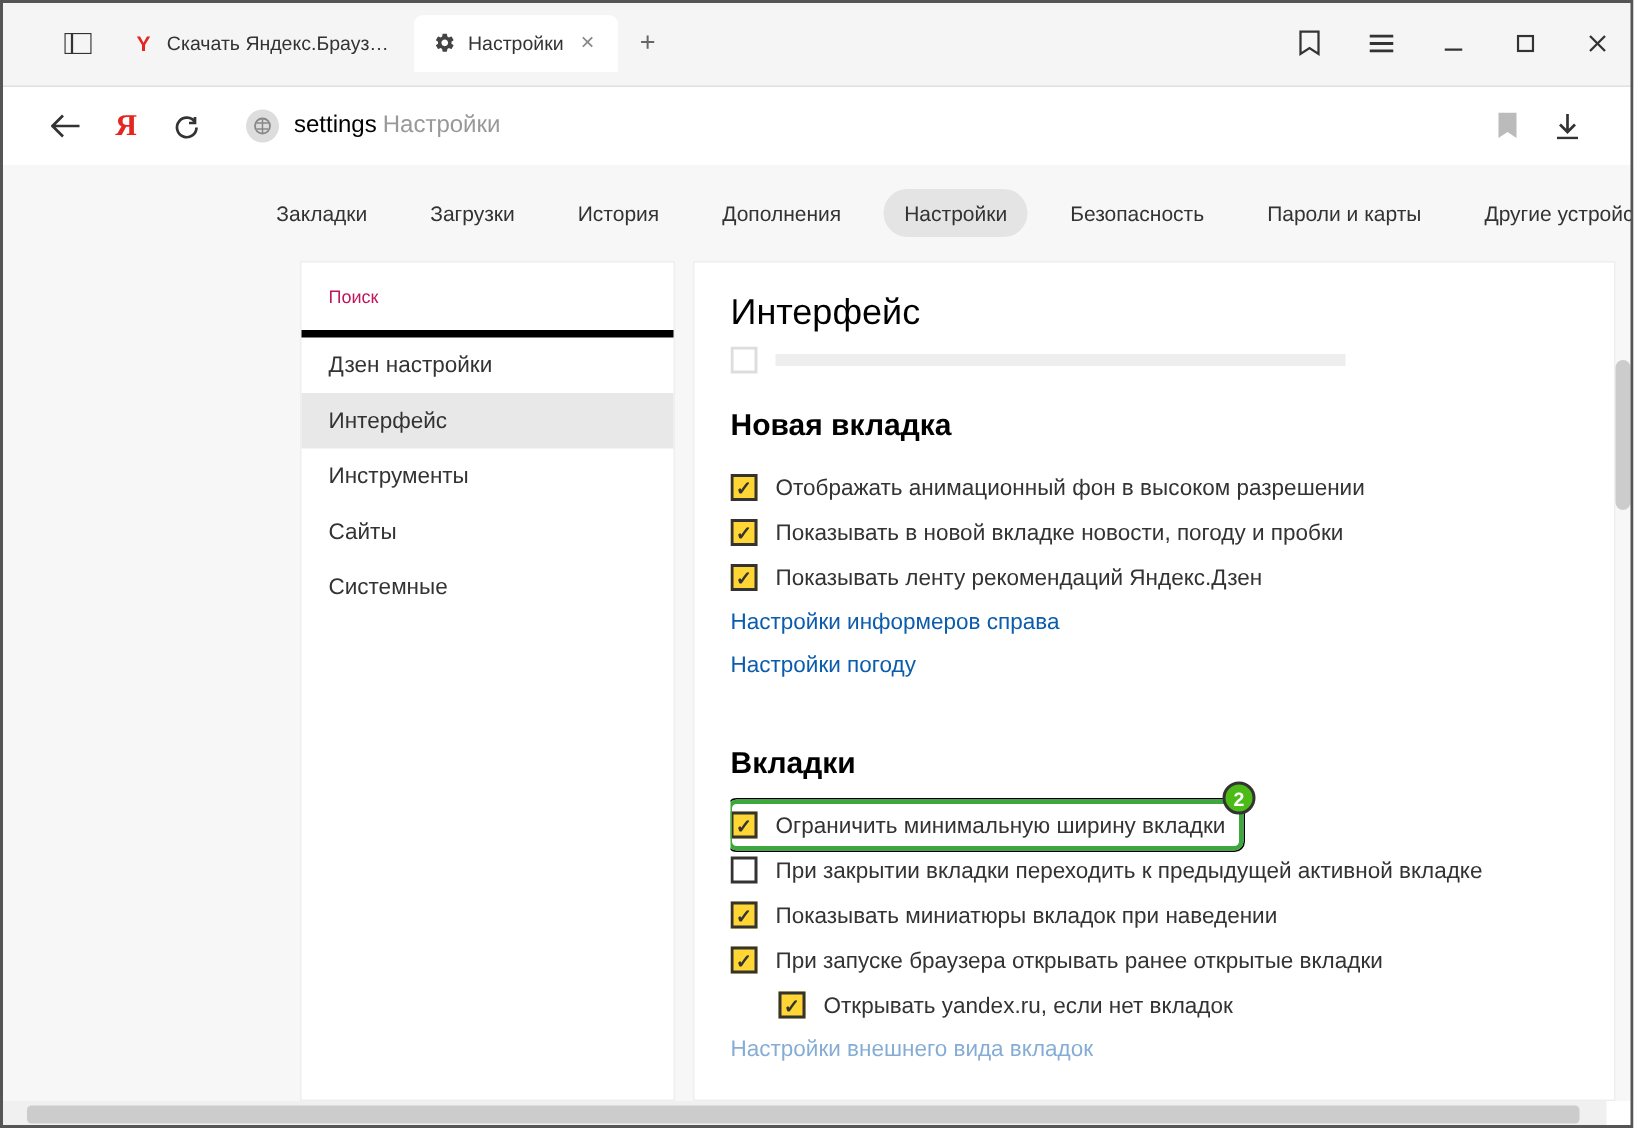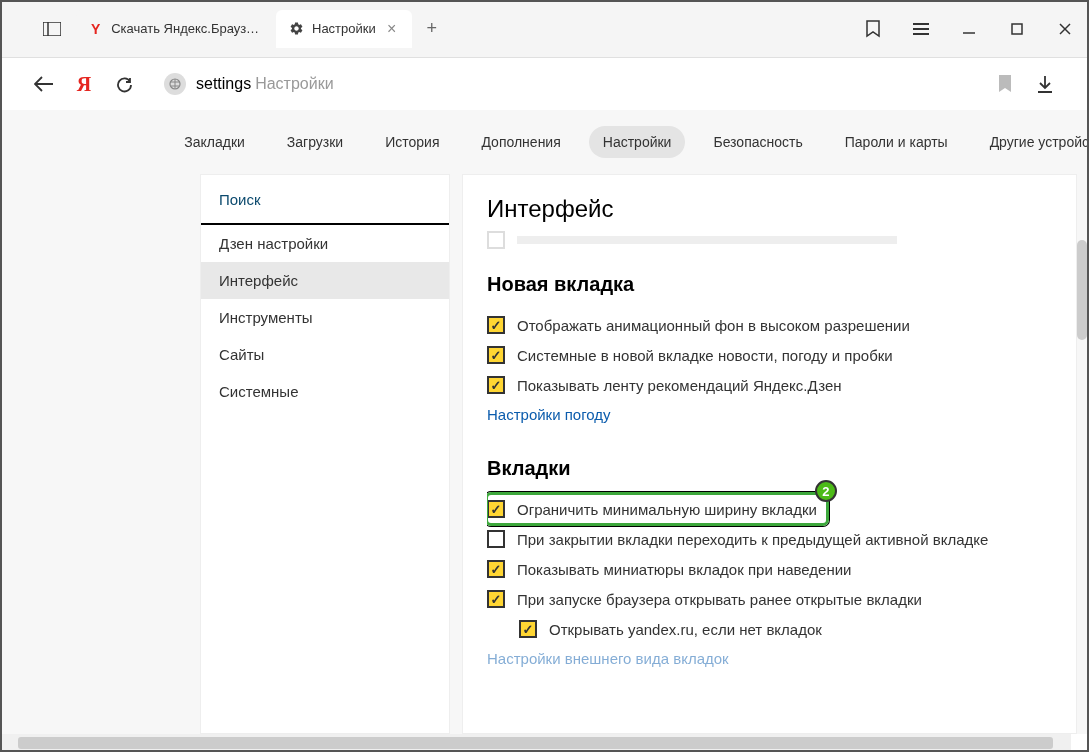--- a/index.html
+++ b/index.html
@@ -28,21 +28,21 @@
 .bookmark-icon { width: 40px; height: 40px; display: flex; align-items: center; justify-content: center; color: #bbb; }
 
 
 .content { position: absolute; top: 110px; left: 0; right: 0; bottom: 18px; background: #f7f7f7; }
 .topnav { height: 64px; display: flex; align-items: center; justify-content: flex-end; padding: 0 0 0 200px; gap: 14px; }
 .topnav-item { padding: 8px 14px; color: #333; font-size: 14px; border-radius: 16px; white-space: nowrap; }
 .topnav-item.active { background: #e4e4e4; }
 
 .settings-body { position: absolute; top: 64px; left: 200px; right: 12px; bottom: 0; display: flex; }
 .sidebar { width: 250px; background: #fff; border: 1px solid #eee; display: flex; flex-direction: column; }
-.search-box { height: 50px; padding: 0 18px; display: flex; align-items: center; color: #0c4a6e; font-size: 15px; border-bottom: 2px solid #000000; }
+.search-box { height: 50px; padding: 0 18px; display: flex; align-items: center; color: #be185d; font-size: 12px; border-bottom: 5px solid #000000; }
 .side-item { padding: 10px 18px; font-size: 15px; color: #333; position: relative; }
 .side-item.active { background: #e8e8e8; }
 .main { flex: 1; background: #fff; border: 1px solid #eee; margin-left: 12px; padding: 20px 0 0 24px; position: relative; overflow: hidden; }
 .main h1 { font-size: 24px; font-weight: 400; margin-bottom: 14px; }
 .main-scroll { position: absolute; top: 56px; left: 24px; right: 0; bottom: 0; overflow: hidden; }
 .truncated-row { display: flex; align-items: center; margin-bottom: 24px; color: #ccc; }
 .section-title { font-size: 20px; font-weight: 600; margin: 18px 0 14px 0; }
 .check-row { display: flex; align-items: center; padding: 6px 0; font-size: 15px; color: #333; }
 .checkbox { width: 18px; height: 18px; border: 2px solid #333; margin-right: 12px; display: flex; align-items: center; justify-content: center; flex-shrink: 0; }
 .checkbox.checked { background: #FFD633; border-color: #333; }
@@ -191,29 +191,30 @@
           <span style="width:380px; height:8px; background:#eee;"></span>
         </div>
 
         <div class="section-title">Новая вкладка</div>
         <div class="check-row">
             <span class="checkbox checked"></span>
             <span>Отображать анимационный фон в высоком разрешении</span>
           </div>
         <div class="check-row">
             <span class="checkbox checked"></span>
-            <span>Системные в новой вкладке новости, погоду и пробки</span>
+            <span>Показывать в новой вкладке новости, погоду и пробки</span>
           </div>
         <div class="check-row">
             <span class="checkbox checked"></span>
             <span>Показывать ленту рекомендаций Яндекс.Дзен</span>
           </div>
+        <div class="link-row">Настройки информеров справа</div>
         <div class="link-row">Настройки погоду</div>
 
-        <div class="section-title" style="margin-top:28px;">Вкладки</div>
+        <div class="section-title" style="margin-top:40px;">Вкладки</div>
 
         <div class="check-row" style="position:relative; display:inline-flex; padding-right:10px;">
           <span class="checkbox checked"></span>
           <span>Ограничить минимальную ширину вкладки</span>
           <div class="callout" style="inset:-2px;"></div>
           <div class="badge" style="top:-14px; right:-10px;">2</div>
         </div>
         <div class="check-row">
             <span class="checkbox"></span>
             <span>При закрытии вкладки переходить к предыдущей активной вкладке</span>

